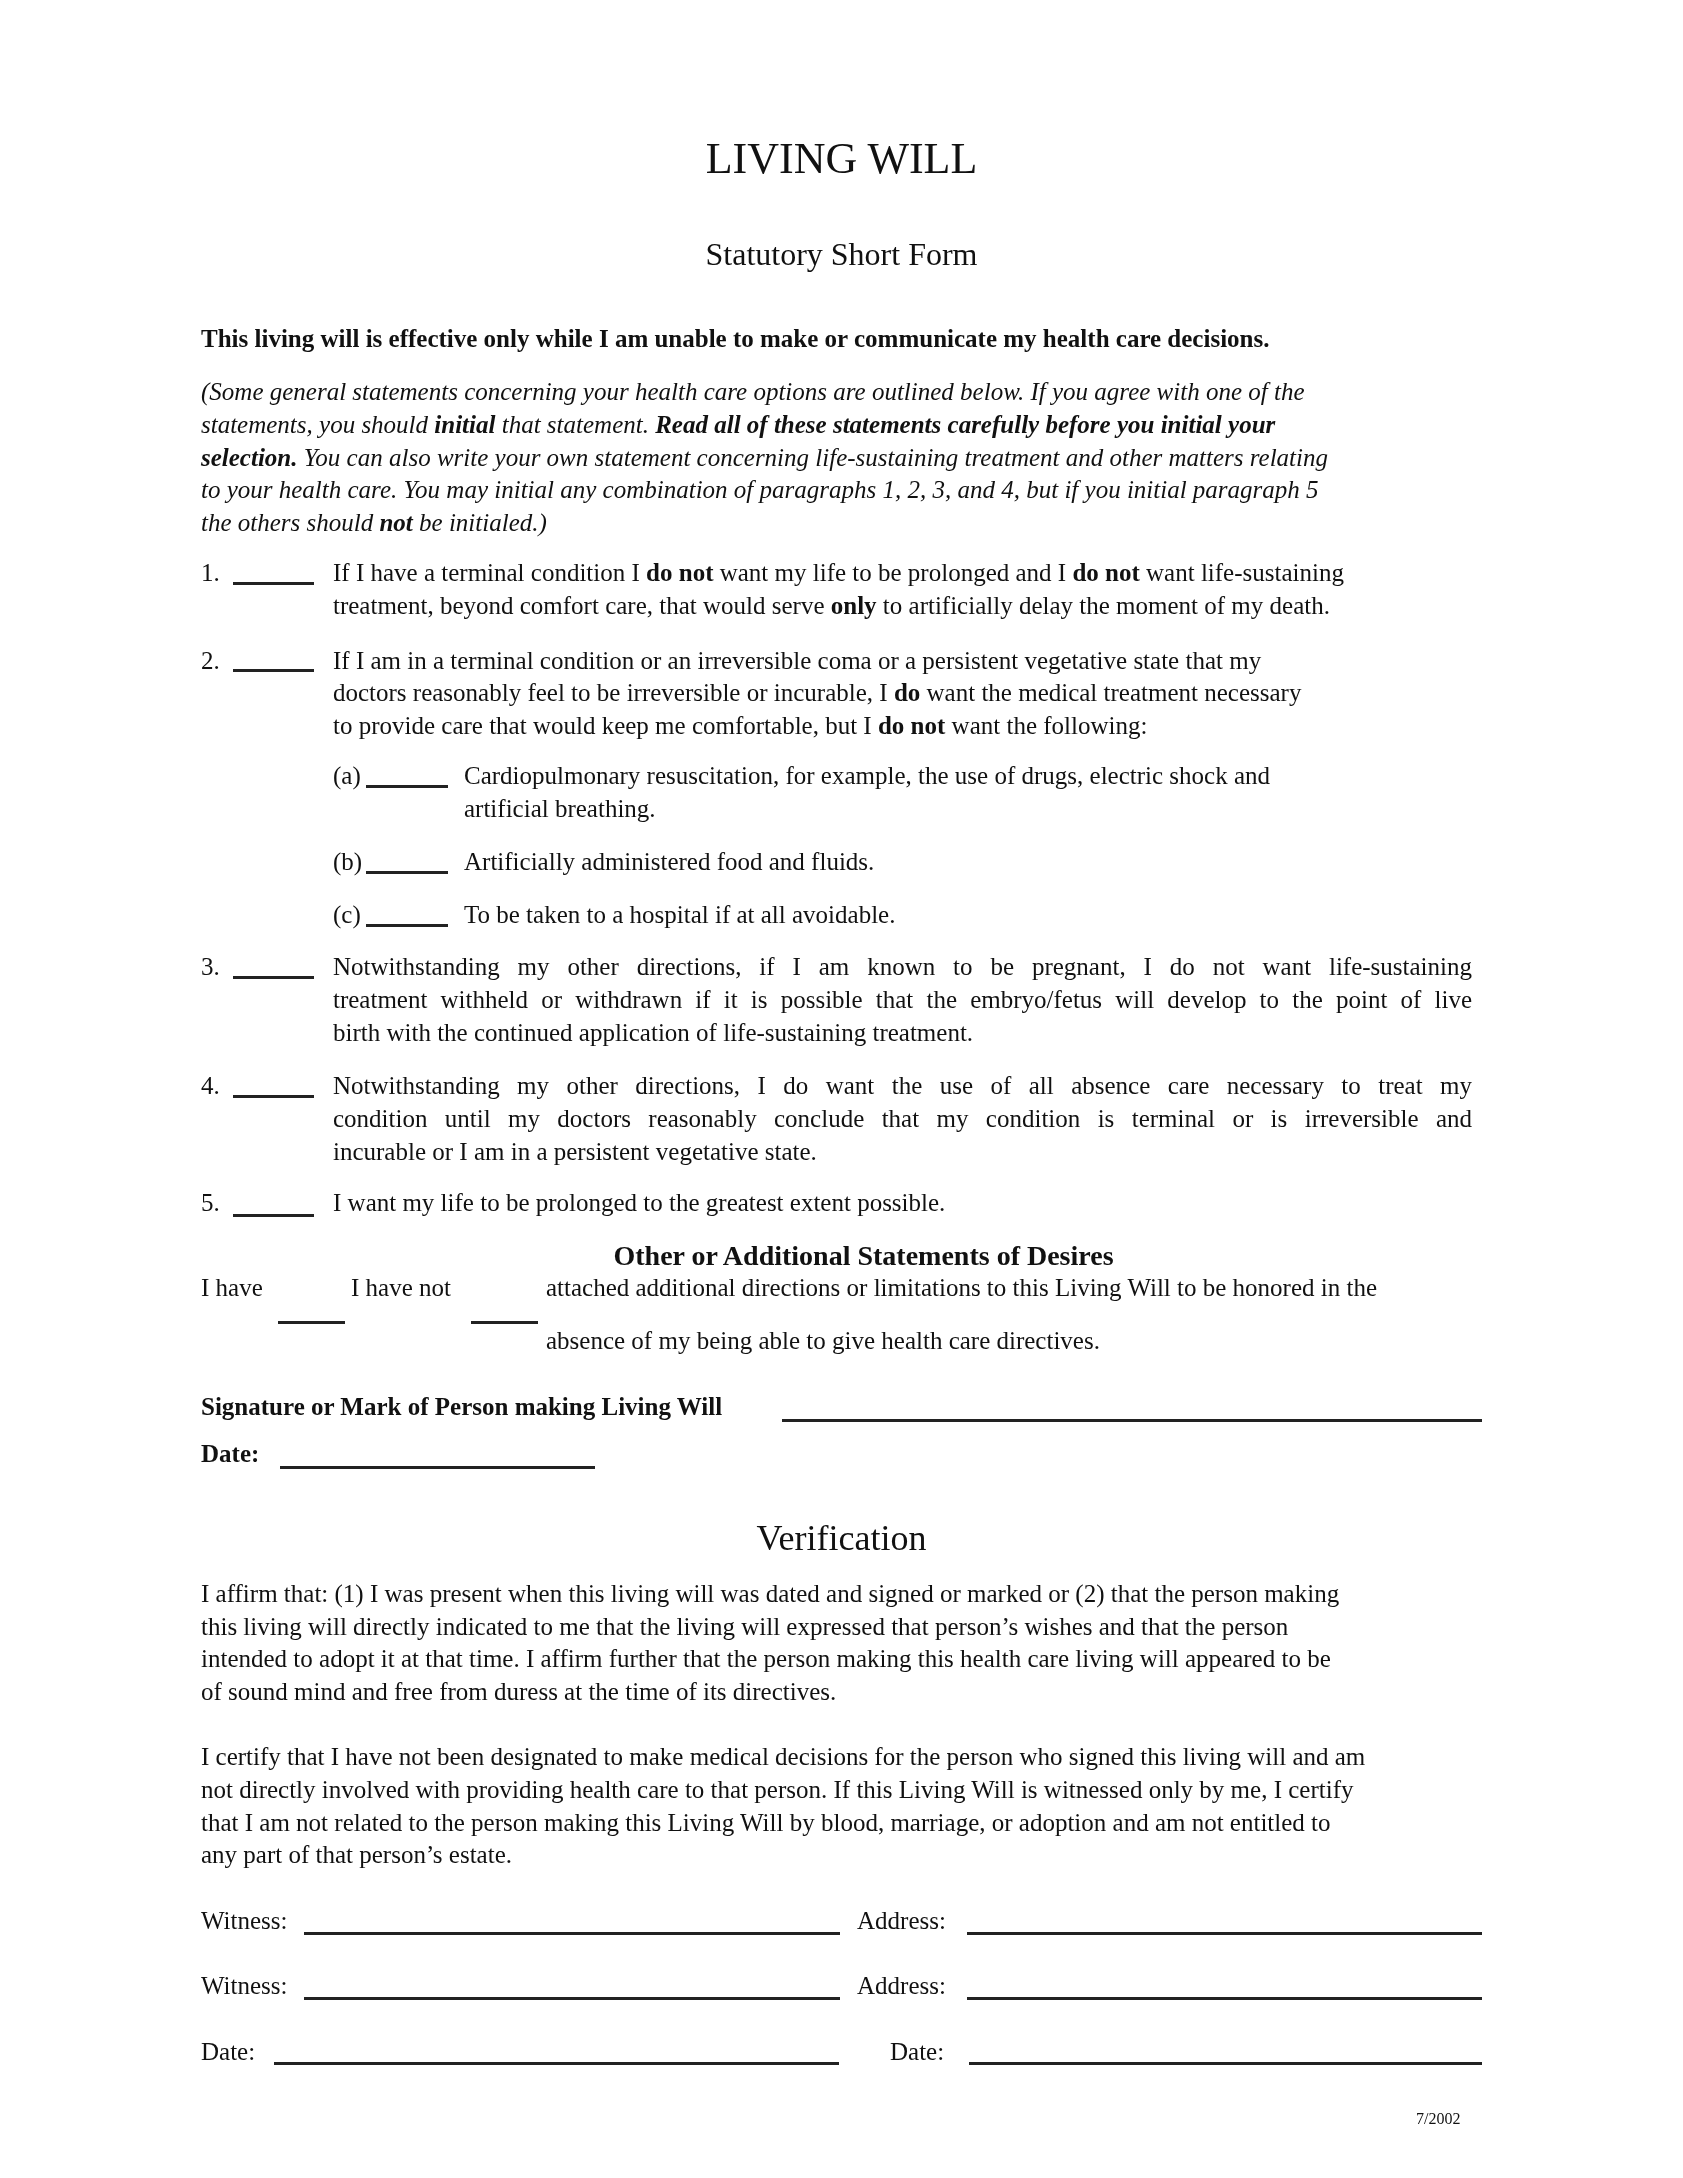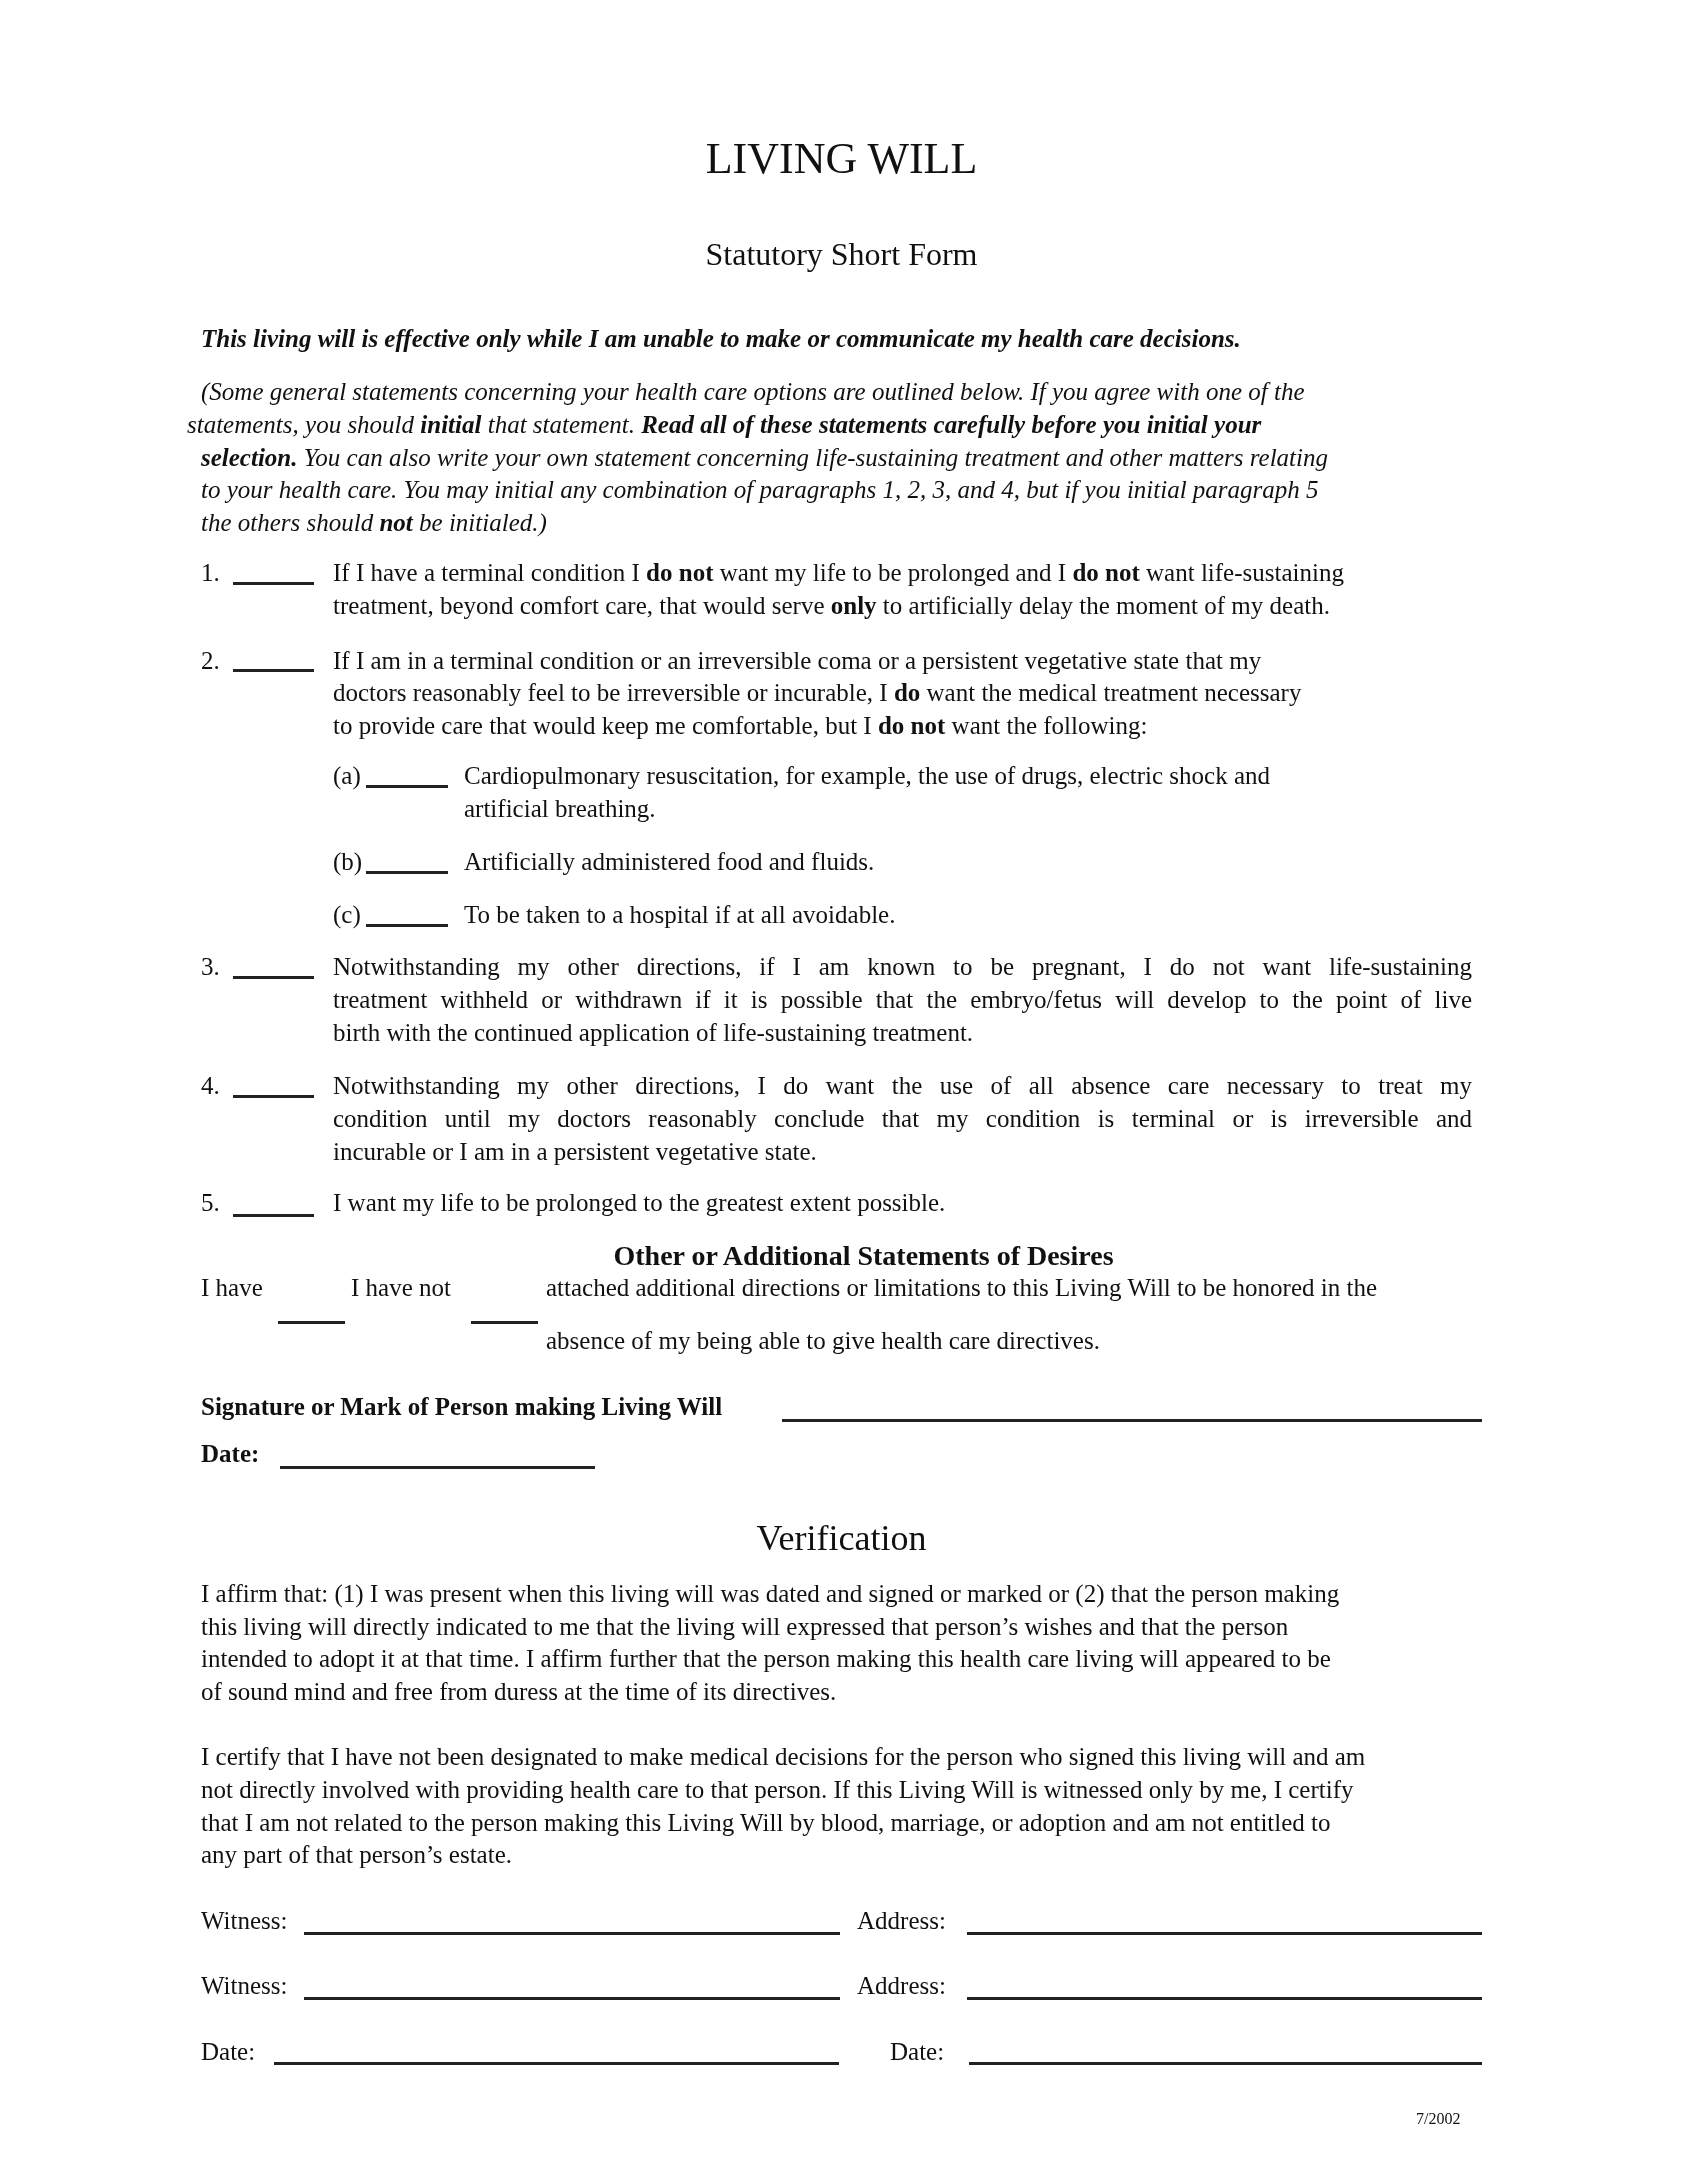--- a/index.html
+++ b/index.html
@@ -15,25 +15,25 @@
   .blank { position:absolute; height:3px; background:#222; }
   .just { text-align:justify; text-align-last:justify; white-space:normal; }
   .footer { font-size:16px; }
   .heading2 { font-size:28px; font-weight:bold;margin-left:22px; }
 </style>
 </head>
 <body>
 
 <div class="line center title" style="top:133px;">LIVING WILL</div>
 <div class="line center subtitle" style="top:234px;">Statutory Short Form</div>
-<div class="line bold" style="left:201px; top:323px;font-style:italic;">This living will is effective only while I am unable to make or communicate my health care decisions.</div>
+<div class="line bold" style="left:201px; top:323px;">This living will is effective only while I am unable to make or communicate my health care decisions.</div>
 
 <div>
   <div class="line ital" style="left:201px; top:376px;">(Some general statements concerning your health care options are outlined below. If you agree with one of the</div>
-  <div class="line ital" style="left:187px; top:409px;"><span>statements, you should </span><b>initial</b><span> that statement. </span><b>Read all of these statements carefully before you initial your</b></div>
+  <div class="line ital" style="left:201px; top:409px;"><span>statements, you should </span><b>initial</b><span> that statement. </span><b>Read all of these statements carefully before you initial your</b></div>
   <div class="line ital" style="left:201px; top:442px;"><b>selection.</b><span> You can also write your own statement concerning life-sustaining treatment and other matters relating</span></div>
   <div class="line ital" style="left:201px; top:474px;">to your health care. You may initial any combination of paragraphs 1, 2, 3, and 4, but if you initial paragraph 5</div>
   <div class="line ital" style="left:201px; top:507px;"><span>the others should </span><b>not</b><span> be initialed.)</span></div>
 </div>
 
 <div>
   <div class="line" style="left:201px; top:557px;">1.</div>
   <div class="blank" style="left:233px; top:582px; width:81px;"></div>
   <div class="line" style="left:333px; top:557px;"><span>If I have a terminal condition I </span><b>do not</b><span> want my life to be prolonged and I </span><b>do not</b><span> want life-sustaining</span></div>
   <div class="line" style="left:333px; top:590px;"><span>treatment, beyond comfort care, that would serve </span><b>only</b><span> to artificially delay the moment of my death.</span></div>

